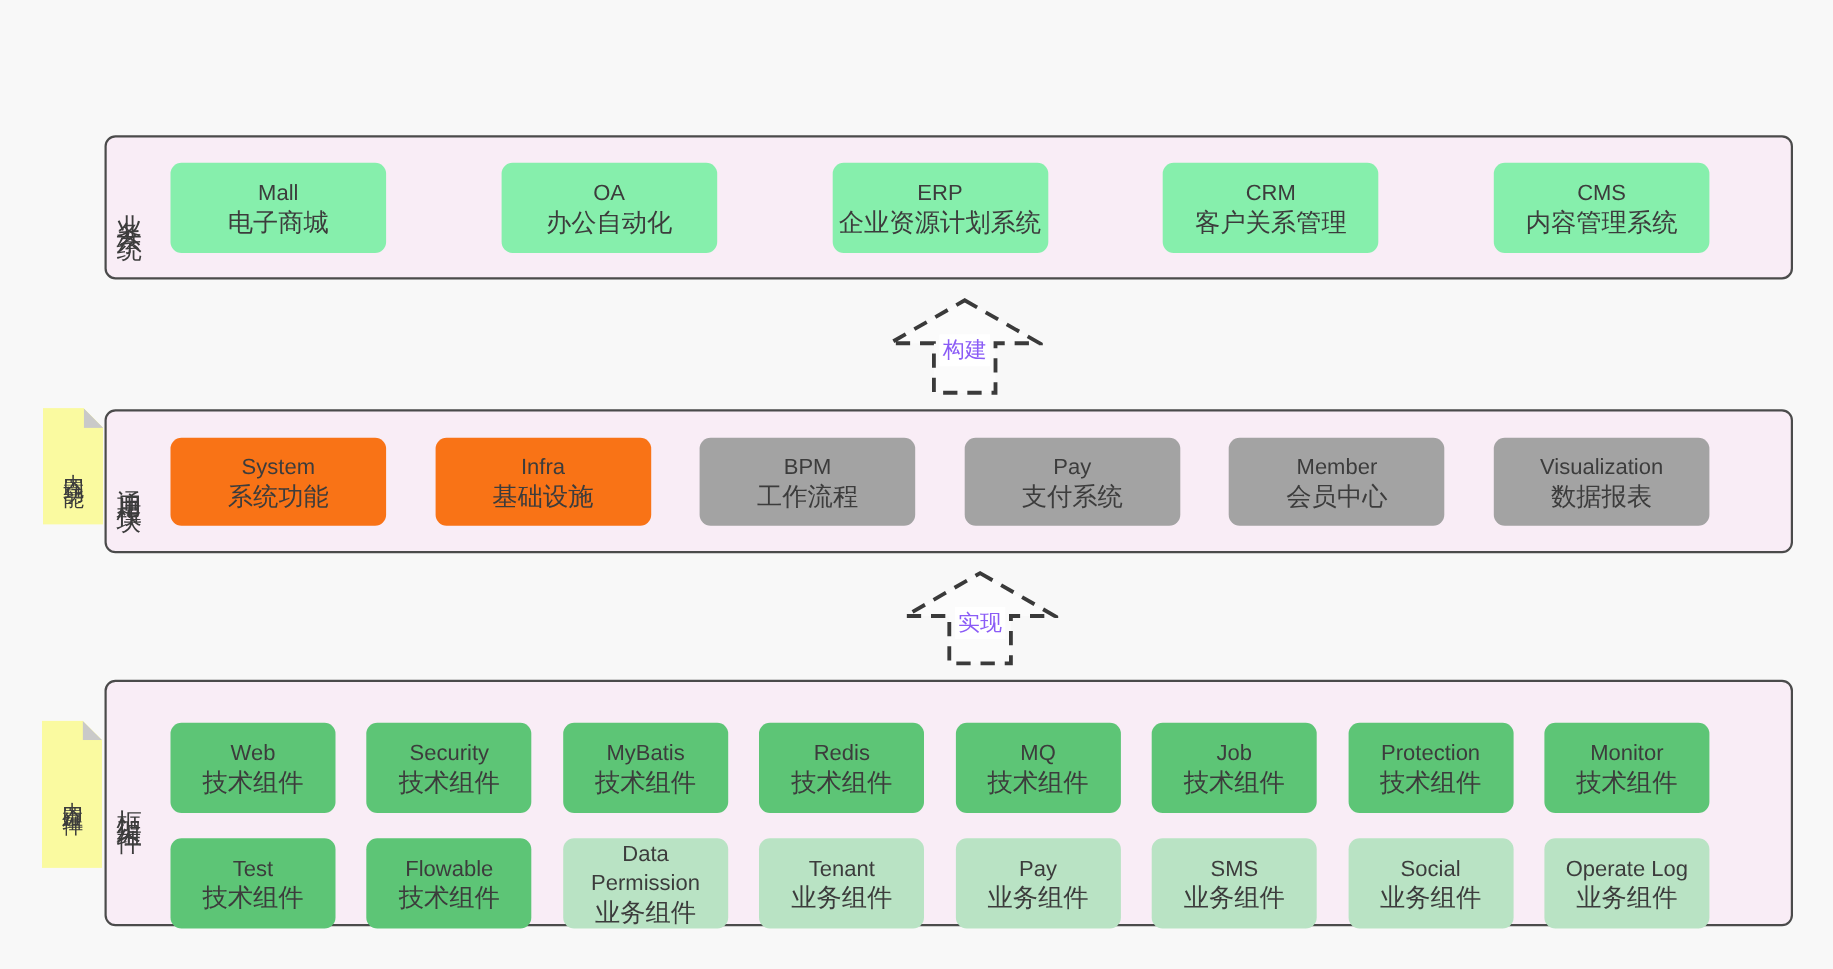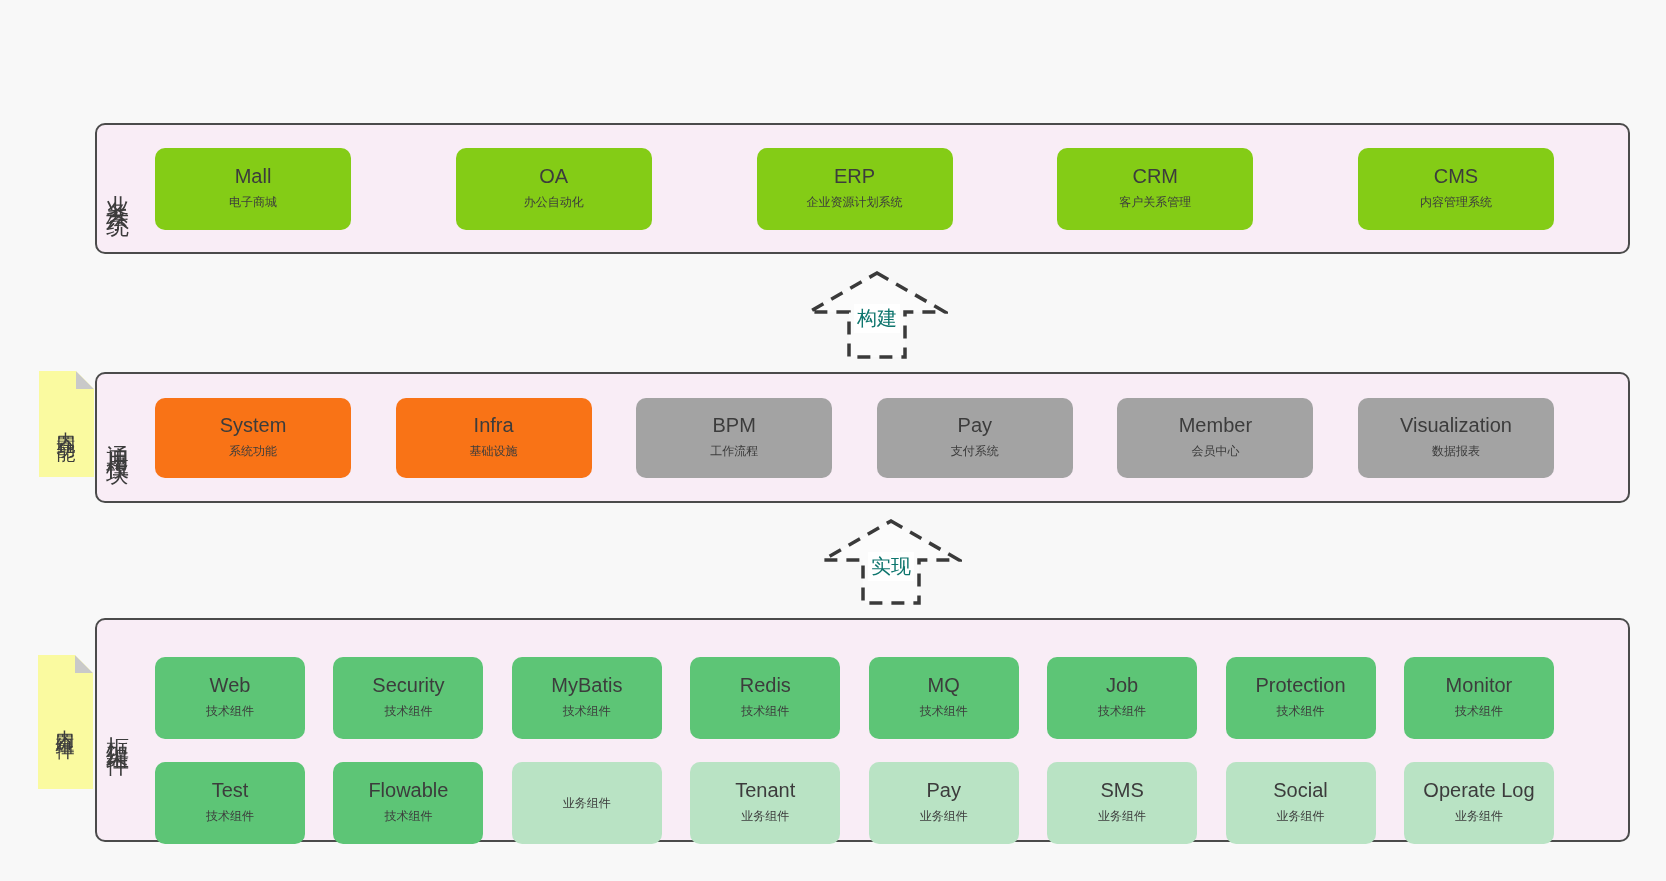--- a/index.html
+++ b/index.html
@@ -23,22 +23,22 @@
     padding:0 74px 0 58px;box-sizing:border-box;margin-top:20px;}
   .rows .subrow{display:flex;justify-content:space-between;}
 
   
   .box{display:flex;flex-direction:column;align-items:center;justify-content:center;
     text-align:center;border-radius:10px;box-sizing:border-box;padding:4px 6px;}
   .w196{width:196px;height:82px;}
   .w196s{width:196px;height:80px;}
   .w150{width:150px;height:82px;}
   .box .t{font-size:20px;line-height:26px;}
-  .box .s{font-size:12px;line-height:26px;}
-  .blue{background:#84cc16;}
+  .box .s{font-size:23px;line-height:26px;}
+  .blue{background:#86efac;}
   .red{background:#f97316;}
   .pink{background:#a3a3a3;}
   .green{background:#5dc576;}
   .green-light{background:#b9e3c4;}
 
   
   .note{position:absolute;background:#fafaa0;z-index:5;
     clip-path:polygon(0 0, calc(100% - 18px) 0, 100% 18px, 100% 100%, 0 100%);
     display:flex;align-items:center;justify-content:center;}
   #note-modules{left:39px;top:371px;width:55px;height:106px;}
@@ -47,21 +47,21 @@
     letter-spacing:4px;line-height:1;color:#3c3c3c;white-space:nowrap;}
   .note .fold{position:absolute;top:0;right:0;width:18px;height:18px;background:#c9c9c9;
     clip-path:polygon(0 0, 100% 100%, 0 100%);}
 
   
   .arrow{position:absolute;}
   #arrow-build{left:806px;top:270px;width:142px;height:90px;}
   #arrow-implement{left:820px;top:518px;width:142px;height:88px;}
   .arrow svg{display:block;width:100%;height:100%;}
   .arrow-label{position:absolute;left:50%;top:34px;transform:translateX(-50%);
-    background:#ffffff;padding:1px 3px;font-size:20px;color:#0f766e;white-space:nowrap;}
+    background:#ffffff;padding:1px 3px;font-size:20px;color:#8b5cf6;white-space:nowrap;}
 </style>
 </head>
 <body>
 
 <div class="stage">
 
   <section class="panel" id="panel-business">
     <div class="vlabel">业务系统</div>
     <div class="row">
       <div class="box blue w196">
@@ -171,20 +171,21 @@
       <div class="subrow">
         <div class="box green w150">
           <div class="t">Test</div>
           <div class="s">技术组件</div>
         </div>
         <div class="box green w150">
           <div class="t">Flowable</div>
           <div class="s">技术组件</div>
         </div>
         <div class="box green-light w150">
+          <div class="t">Data Permission</div>
           <div class="s">业务组件</div>
         </div>
         <div class="box green-light w150">
           <div class="t">Tenant</div>
           <div class="s">业务组件</div>
         </div>
         <div class="box green-light w150">
           <div class="t">Pay</div>
           <div class="s">业务组件</div>
         </div>

